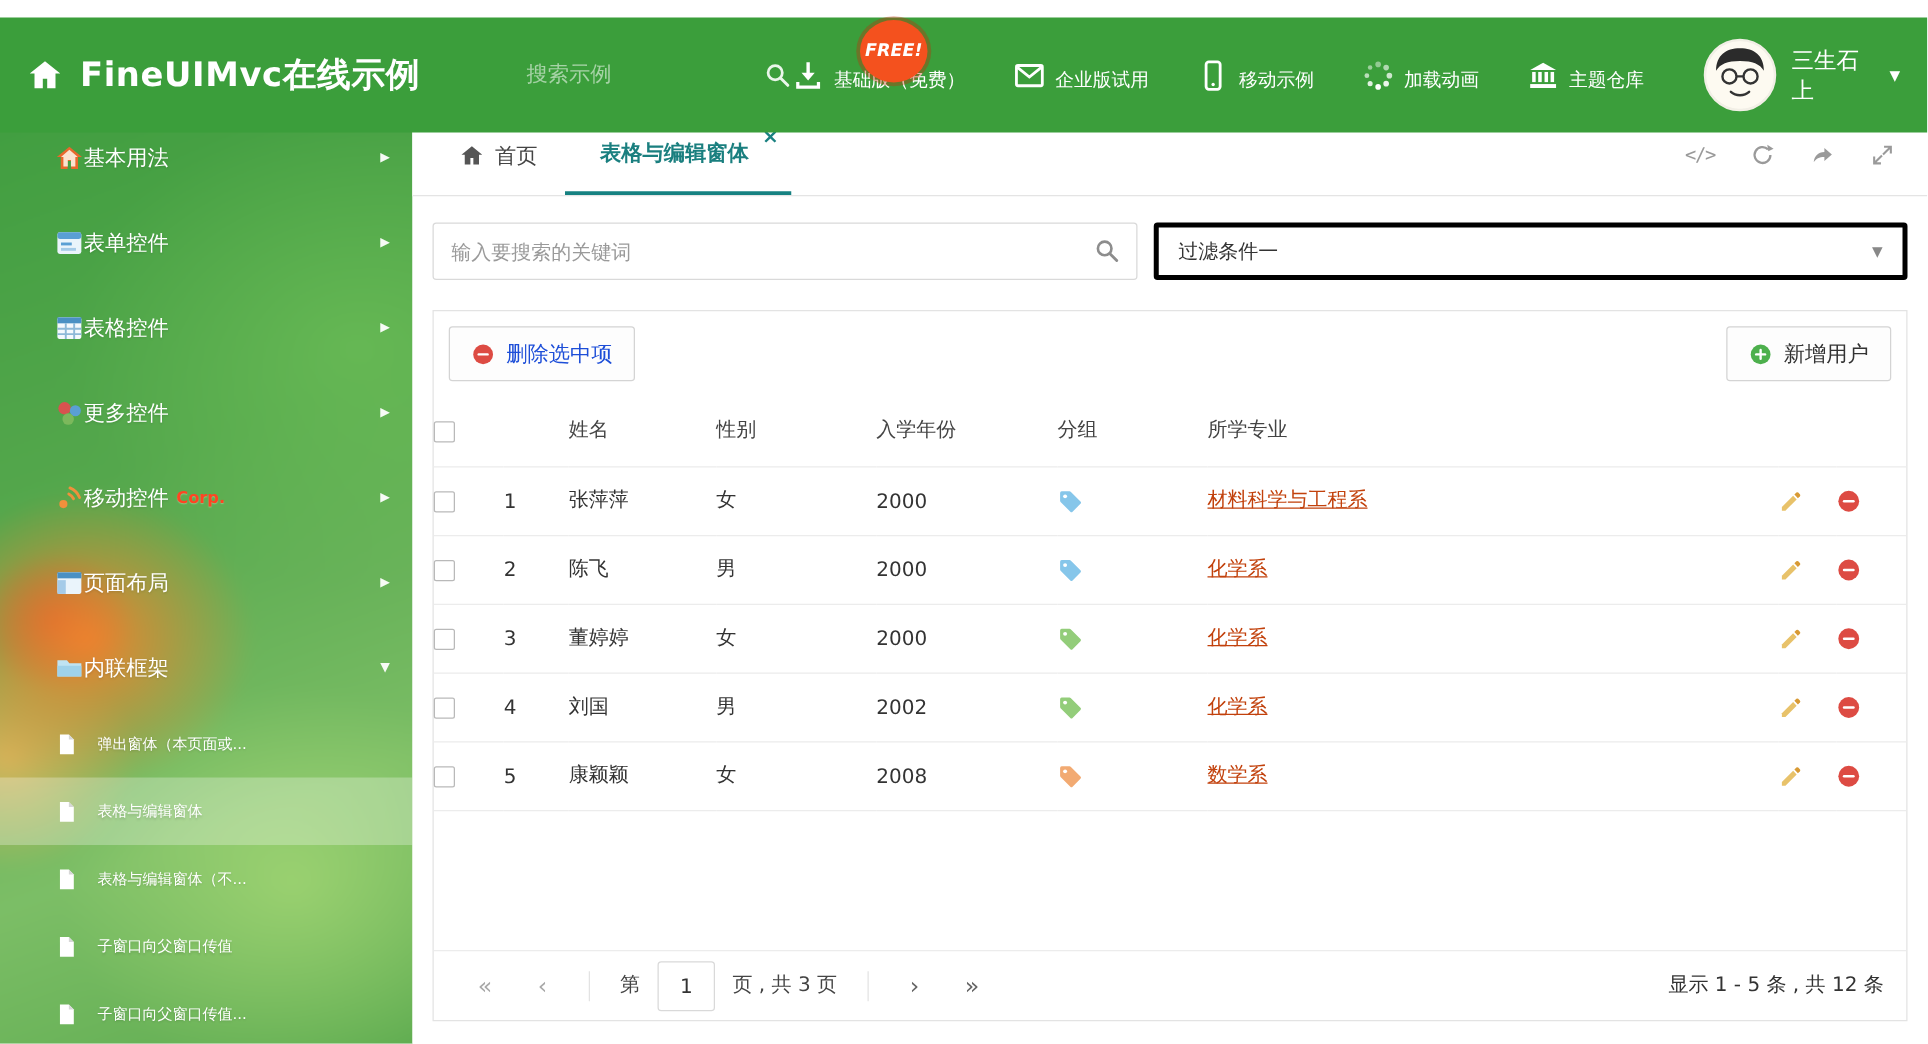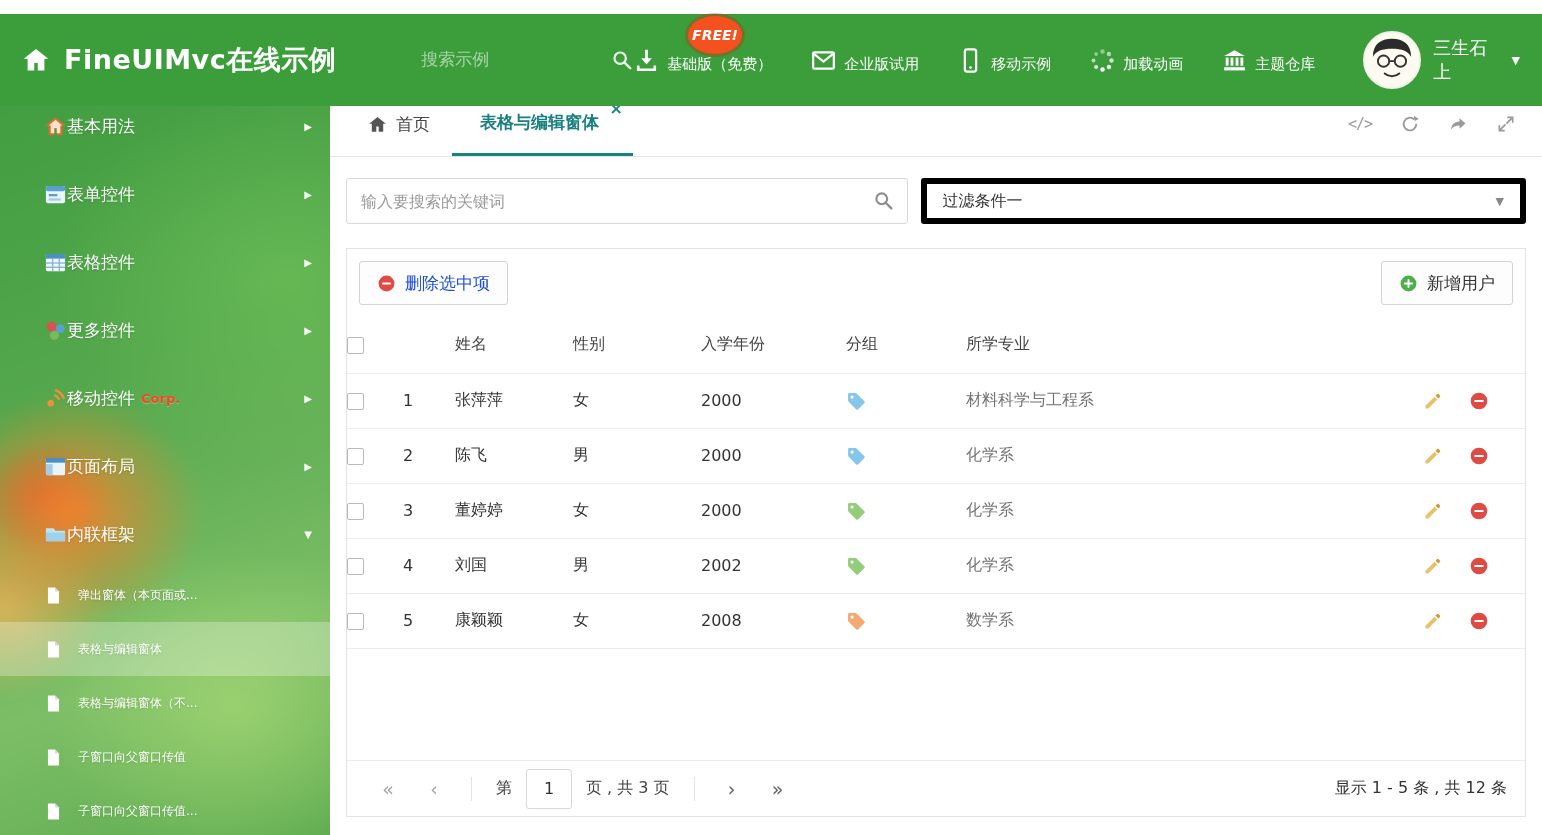--- a/index.html
+++ b/index.html
@@ -13,21 +13,21 @@
   .brand h1 { font-size:27px; font-weight:bold; letter-spacing:0.5px; white-space:nowrap; }
   .top-search { display:flex; align-items:center; margin-left:85px; gap:40px; }
   .top-search input { background:transparent; border:none; outline:none; color:#fff; font-size:17px; width:150px; }
   .top-search input::placeholder { color:rgba(255,255,255,0.55); }
   .top-search .s-icon { width:22px; height:22px; color:#eaf6ea; cursor:pointer; }
   .top-spacer { flex:1; }
   .top-nav { display:flex; align-items:flex-start; gap:38px; margin-right:48px; }
   .top-nav-item { display:flex; flex-direction:row; align-items:flex-end; gap:7px; cursor:pointer; text-decoration:none; color:#fff; position:relative; }
   .top-nav-item .tn-icon { width:27px; height:27px; color:#fff; }
   .top-nav-item .tn-label { font-size:15px; white-space:nowrap; }
-  .free-badge { position:absolute; left:688px; top:2px; width:54px; height:38px; border-radius:50%; background:#f4511e; box-shadow:0 0 0 3px rgba(200,40,10,0.35); display:flex; align-items:center; justify-content:center; z-index:6; }
+  .free-badge { position:absolute; left:688px; top:2px; width:54px; height:50px; border-radius:50%; background:#f4511e; box-shadow:0 0 0 3px rgba(200,40,10,0.35); display:flex; align-items:center; justify-content:center; z-index:6; }
   .free-badge span { color:#fff; font-weight:bold; font-style:italic; font-size:14px; }
   .user-menu { display:flex; align-items:center; gap:12px; cursor:pointer; }
   .avatar { width:58px; height:58px; border-radius:50%; background:#fdfaf1; border:2px solid #f2efe6; overflow:hidden; flex:none; }
   .user-name { font-size:18px; }
   .user-caret { font-size:11px; margin-left:2px; }
 
   
   .sidebar { position:absolute; top:92px; left:0; width:330px; bottom:0; overflow:hidden; color:#fff; }
   .sidebar-bg { position:absolute; inset:-25px; filter:blur(6px);
     background:
@@ -60,39 +60,39 @@
   .tab-tools { margin-left:auto; display:flex; align-items:center; gap:28px; padding-right:26px; color:#9a9a9a; }
   .tab-tools .tt { cursor:pointer; display:flex; align-items:center; }
   .tab-tools svg { width:20px; height:20px; }
   .tt-code { font-size:15px; font-family:"DejaVu Sans Mono","Liberation Mono",monospace; letter-spacing:-1px; }
 
   .filter-row { display:flex; gap:13px; margin:21px 16px 0; flex:none; }
   .search-box { flex:1; position:relative; height:46px; }
   .search-box input { width:100%; height:100%; border:1px solid #d9d9d9; border-radius:3px; padding:0 46px 0 14px; font-size:16px; color:#333; outline:none; font-family:inherit; }
   .search-box input::placeholder { color:#9a9a9a; }
   .search-box .s-icon { position:absolute; right:14px; top:12px; width:21px; height:21px; color:#8d8d8d; cursor:pointer; }
-  .filter-select { flex:1; height:46px; border:6px solid #000000; border-radius:3px; display:flex; align-items:center; justify-content:space-between; padding:0 16px; cursor:pointer; }
+  .filter-select { flex:1; height:46px; border:4px solid #000000; border-radius:3px; display:flex; align-items:center; justify-content:space-between; padding:0 16px; cursor:pointer; }
   .filter-select .fs-value { font-size:16px; color:#333; }
   .filter-select .fs-caret { font-size:11px; color:#888; }
 
   .panel { margin:24px 16px 18px; border:1px solid #e3e3e3; flex:1; display:flex; flex-direction:column; min-height:0; }
   .panel-toolbar { padding:12px; display:flex; justify-content:space-between; align-items:center; flex:none; }
   .btn { height:44px; display:inline-flex; align-items:center; gap:9px; padding:0 17px; border:1px solid #d4d4d4; border-radius:3px; background:#fdfdfd; font-size:17px; cursor:pointer; font-family:inherit; }
   .btn .b-icon { width:19px; height:19px; flex:none; }
   .btn-delete { color:#1d4ed8; }
   .btn-add { color:#333;margin-left:13px; }
 
   table.grid { width:100%; border-collapse:collapse; flex:none; }
   table.grid th, table.grid td { border-bottom:1px solid #ececec; font-weight:normal; text-align:left; font-size:16px; }
   table.grid th { height:56px; color:#444; }
   table.grid td { height:55px; color:#333; }
   td.c-check, th.c-check { text-align:center; }
   td.c-index { text-align:center; }
   input.row-check { appearance:none; -webkit-appearance:none; width:17px; height:17px; border:1px solid #b9b9b9; border-radius:2px; background:#fff; cursor:pointer; vertical-align:middle; }
-  a.major-link { color:#737373; cursor:pointer; }
+  a.major-link { color:#c2410c; text-decoration:underline; cursor:pointer; }
   .tag { display:inline-block; width:20px; height:20px; vertical-align:middle; }
   .tag[data-color="blue"]   .tag-body { fill:#86c6ea; }
   .tag[data-color="green"]  .tag-body { fill:#93cd7a; }
   .tag[data-color="orange"] .tag-body { fill:#f2aa72; }
   .act-icon { display:inline-block; width:20px; height:20px; cursor:pointer; vertical-align:middle; }
   .grid-spacer { flex:1; }
 
   .pager { height:56px; border-top:1px solid #ececec; display:flex; align-items:center; padding:0 18px; color:#555; font-size:16px; flex:none; }
   .pg-btn { width:46px; text-align:center; font-size:19px; cursor:pointer; color:#666; user-select:none; }
   .pg-btn.dim { color:#a9a9a9; }

